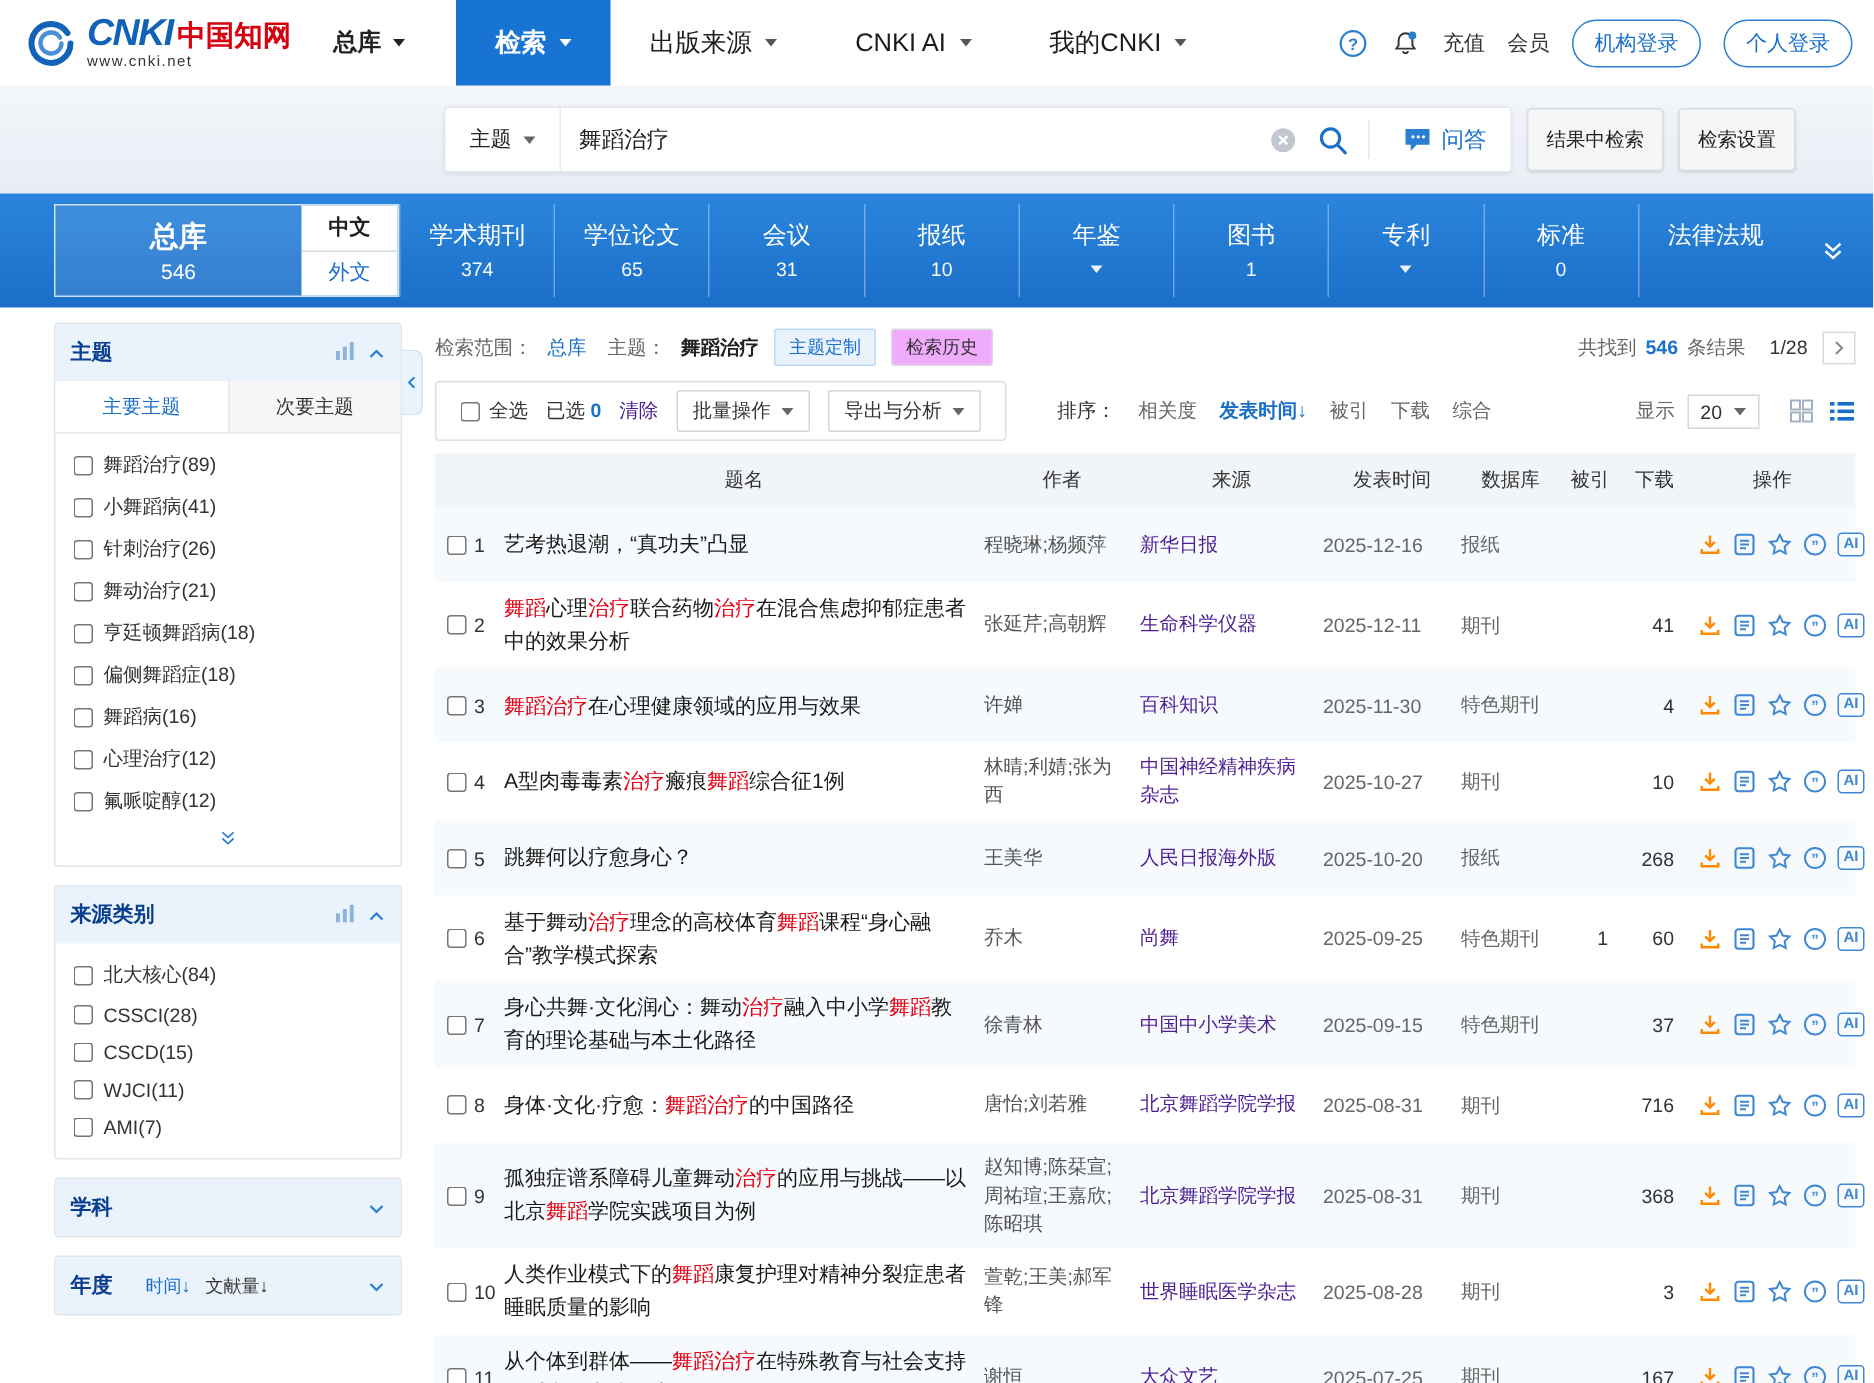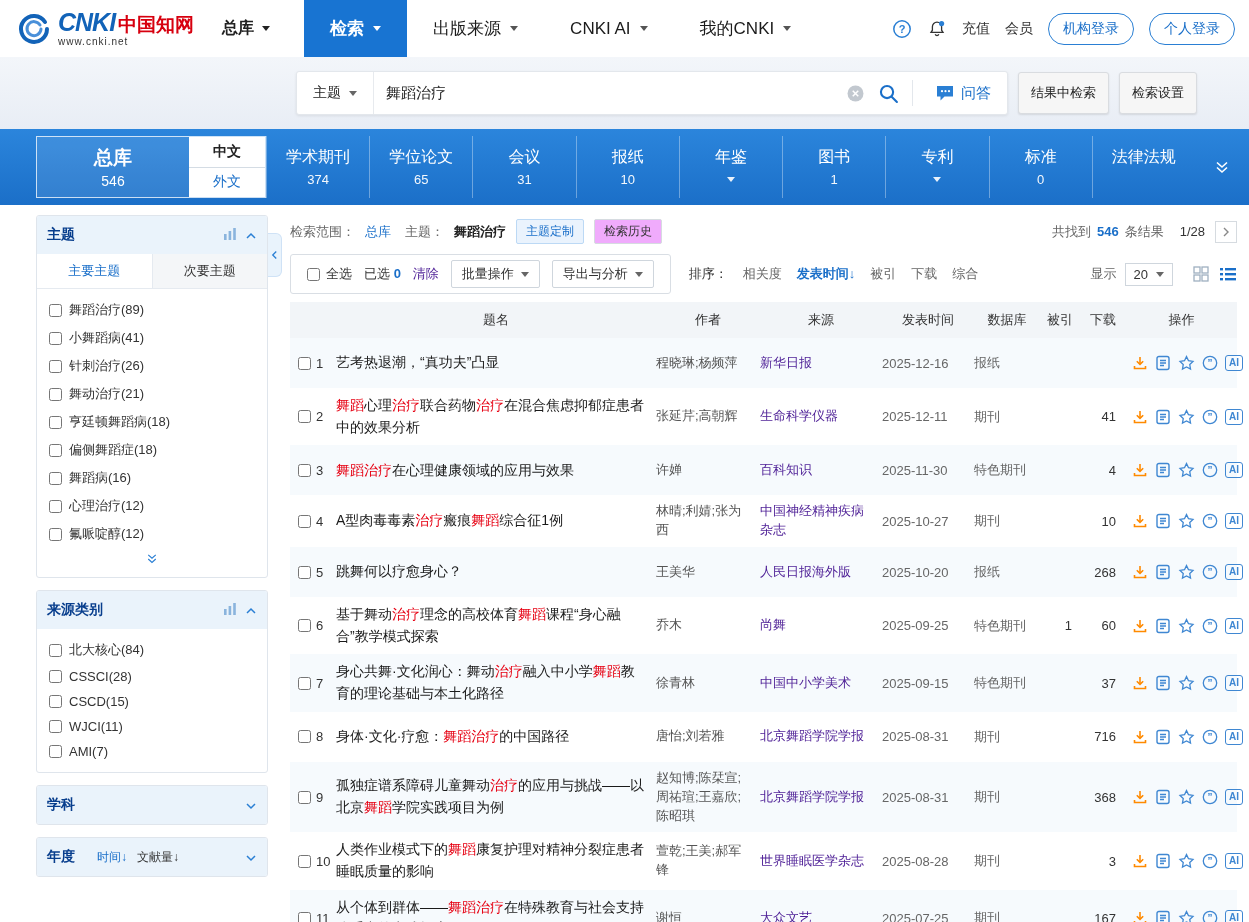--- a/index.html
+++ b/index.html
@@ -37,21 +37,21 @@
   .sb-divider { width:1px; height:26px; background:#e3e7ec; margin:0 6px; }
   .qa-btn { display:flex; align-items:center; gap:6px; padding:0 16px; color:#1a6fc9; font-size:15px; cursor:pointer; }
   .gray-btn { margin-left:10px; height:42px; padding:0 12px; background:#f6f6f6; border:1px solid #d9dce0; border-radius:3px; font-size:13px; color:#222; box-shadow:0 1px 2px rgba(0,0,0,.1); cursor:pointer; font-family:inherit; }
 
   
   .dbnav { height:76px; background:linear-gradient(180deg,#2b85dc,#1b6fc8); display:flex; align-items:center; padding-left:36px; }
   .dbnav-primary { display:flex; width:230px; height:62px; border:1px solid rgba(255,255,255,.75); background:rgba(255,255,255,.10); cursor:pointer; }
   .primary-main { flex:1; display:flex; flex-direction:column; align-items:center; justify-content:center; color:#fff; }
   .primary-main .lbl { font-size:19px; font-weight:bold; }
   .primary-main .cnt { font-size:14px; margin-top:2px; }
-  .lang-tabs { width:76px; display:flex; flex-direction:column; }
+  .lang-tabs { width:64px; display:flex; flex-direction:column; }
   .lang-tab { flex:1; display:flex; align-items:center; justify-content:center; background:#fff; font-size:14px; cursor:pointer; }
   .lang-tab.zh { color:#222; font-weight:bold; border-bottom:1px solid #d4dce4; }
   .lang-tab.wx { color:#1a6fc9; }
   .dbnav-list { flex:1; display:flex; height:62px; }
   .dbnav-item { flex:1; display:flex; flex-direction:column; align-items:center; justify-content:center; gap:4px; color:#fff; border-left:1px solid rgba(255,255,255,.35); cursor:pointer; }
   .db-lbl { font-size:16px; }
   .db-cnt { font-size:13px; min-height:16px; color:rgba(255,255,255,.95); display:flex; align-items:center; }
   .mini-caret { display:inline-block; width:0; height:0; border-left:4px solid transparent; border-right:4px solid transparent; border-top:5px solid rgba(255,255,255,.9); }
   .dbnav-expand { width:54px; display:flex; align-items:center; justify-content:center; cursor:pointer; }
 
@@ -90,21 +90,21 @@
   .next-btn { width:22px; height:22px; border:1px solid #d6dbe0; background:#fff; display:flex; align-items:center; justify-content:center; margin-left:4px; cursor:pointer; }
 
   .toolbar { display:flex; align-items:center; padding:0 0 8px; }
   .tb-left { display:flex; align-items:center; gap:12px; border:1px solid #d9dee4; border-radius:3px; padding:5px 16px; }
   .tb-left input { width:13px; height:13px; margin:0; }
   .tb-link { cursor:pointer; }
   .sel-count { color:#1a6fc9; font-weight:bold; }
   .clear-link { color:#4c1d95; cursor:pointer; }
   .dd-btn { display:flex; align-items:center; gap:7px; border:1px solid #cfd6dd; background:#fff; border-radius:2px; padding:4px 10px; font-size:13px; color:#333; cursor:pointer; }
   .dd-btn .caret { color:#666; }
-  .sort-cluster { display:flex; align-items:center; gap:15px; margin-left:18px; }
+  .sort-cluster { display:flex; align-items:center; gap:15px; margin-left:34px; }
   .sort-label { color:#333; }
   .sort-opt { color:#666; cursor:pointer; }
   .sort-opt.active { color:#1a6fc9; font-weight:bold; }
   .display-cluster { margin-left:auto; display:flex; align-items:center; gap:8px; }
   .display-label { color:#666; }
   .size-select { display:flex; align-items:center; gap:8px; border:1px solid #cfd6dd; background:#fff; padding:3px 8px; font-size:13px; cursor:pointer; }
   .view-icons { display:flex; align-items:center; gap:10px; margin-left:12px; }
 
   .t-head, .t-row { display:grid; grid-template-columns:46px 320px 104px 122px 92px 66px 40px 46px 1fr; align-items:center; }
   .t-head { background:#f2f5f8; height:36px; font-size:13px; color:#333; }

